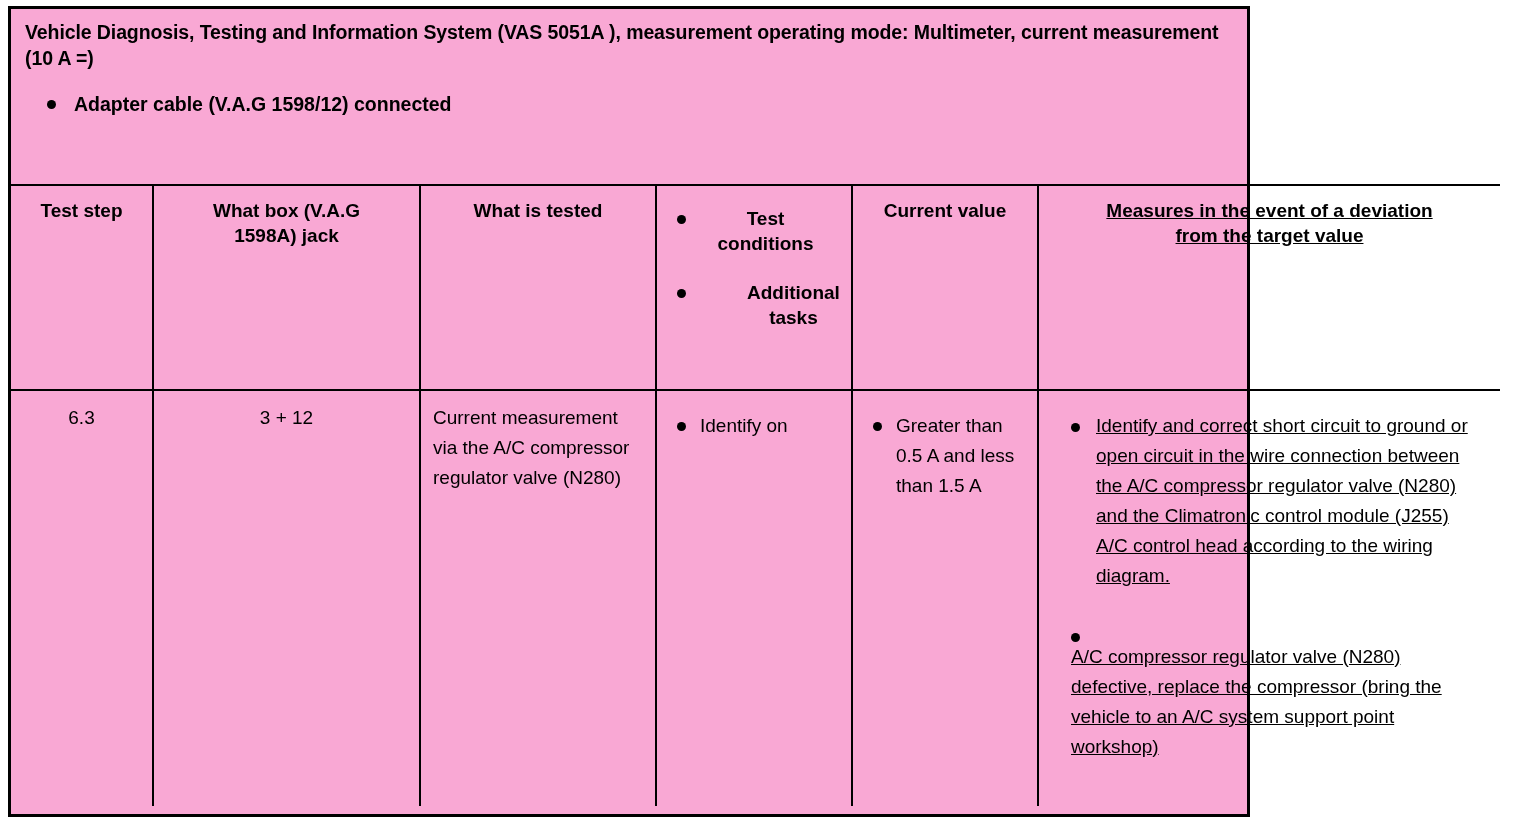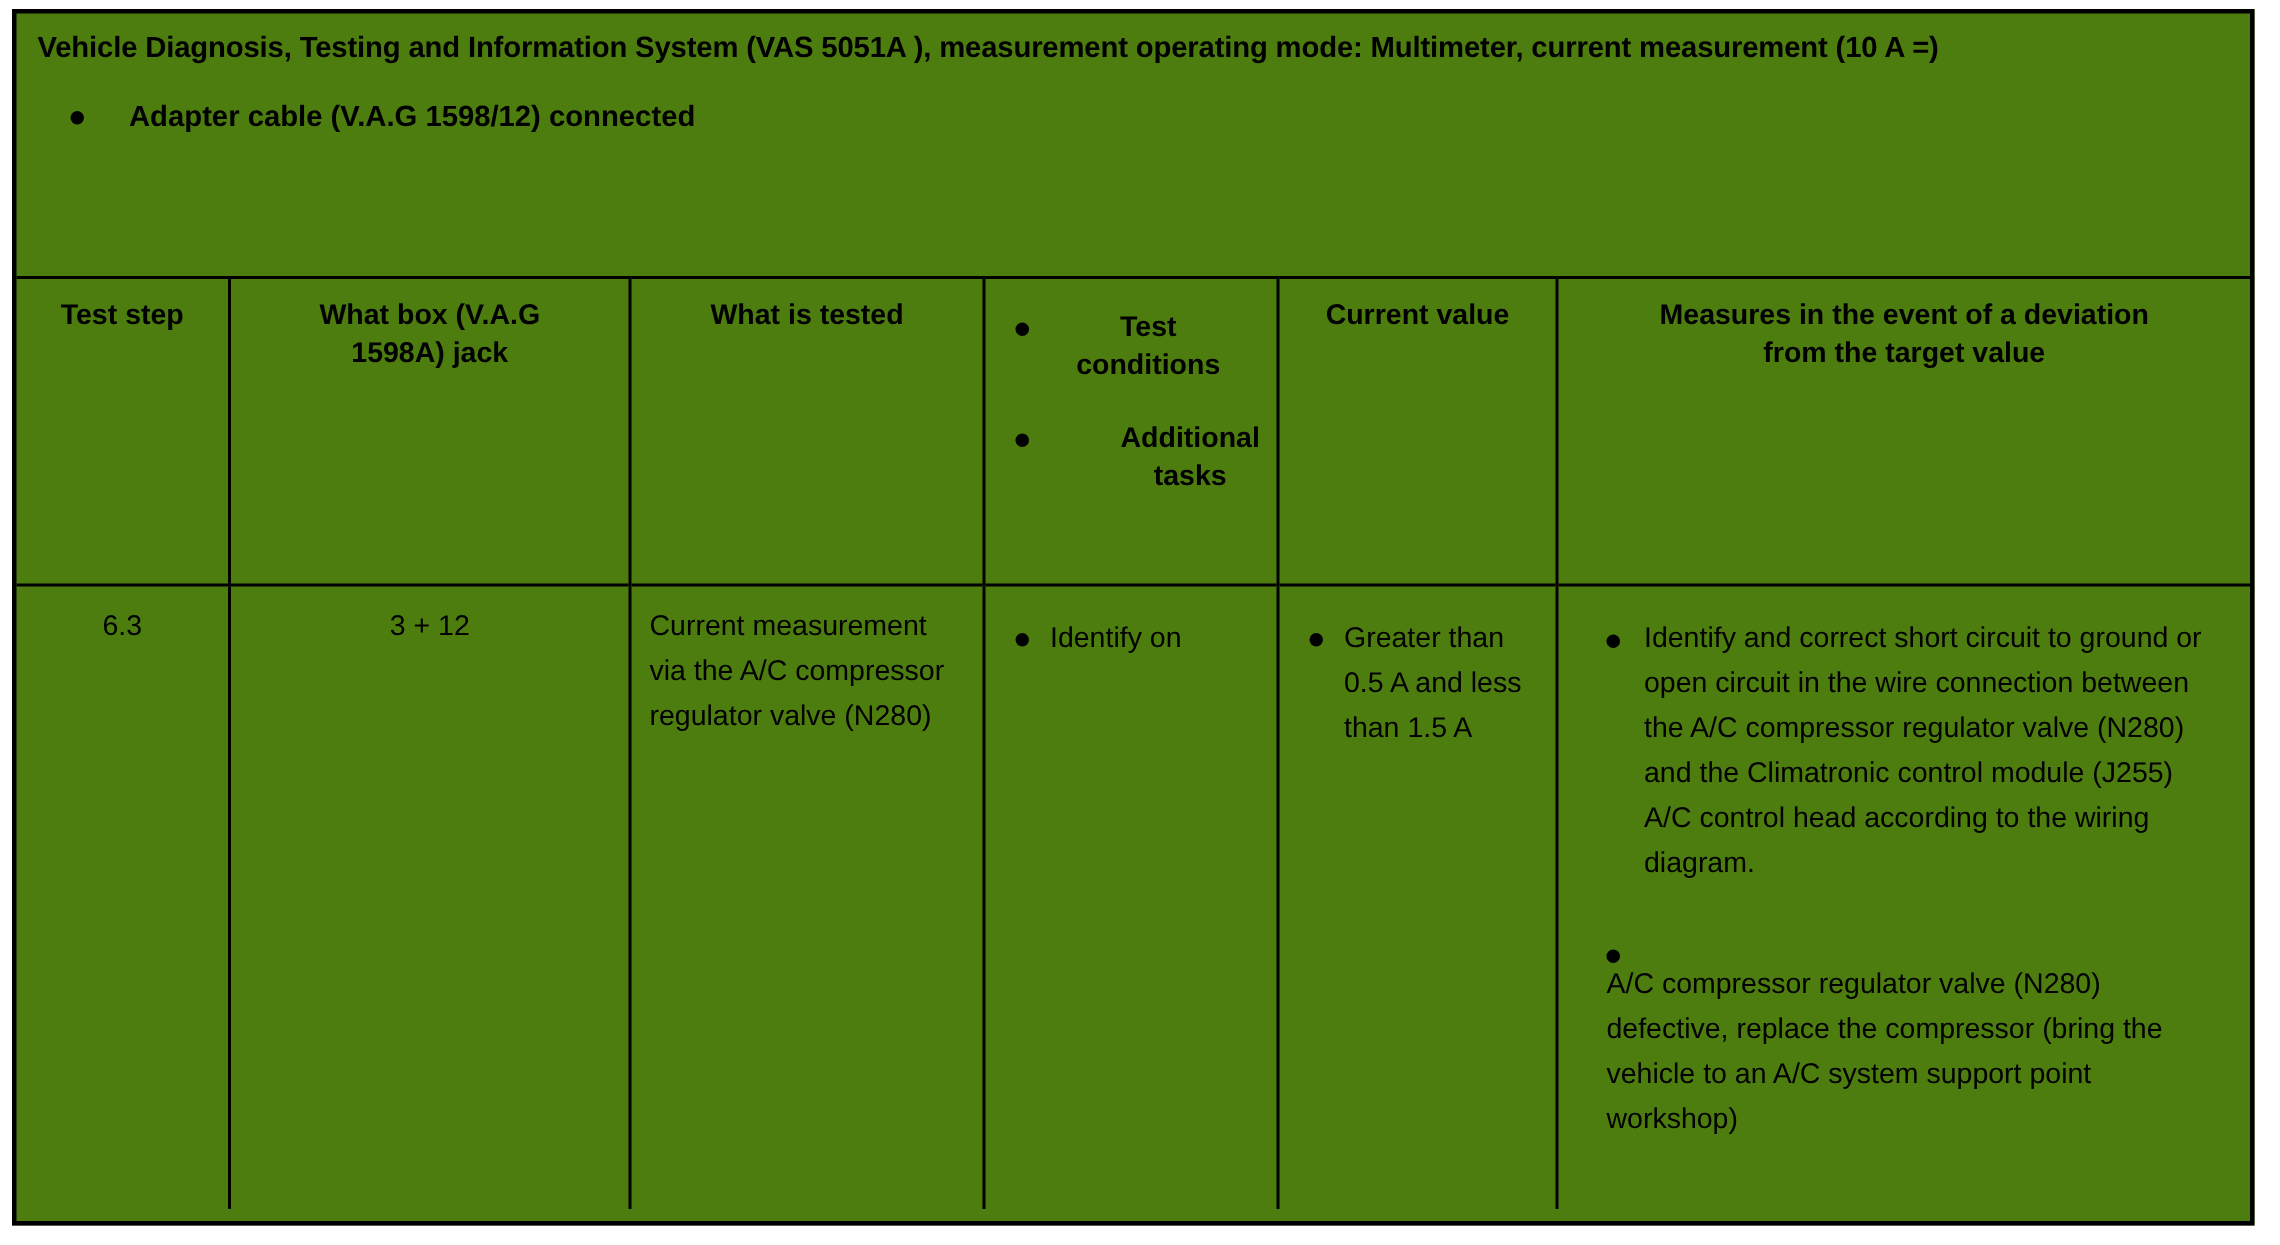--- a/index.html
+++ b/index.html
@@ -12,25 +12,25 @@
     height: 830px;
     font-family: "Liberation Sans", sans-serif;
     color: #000000;
     overflow: hidden;
   }
 
   .page {
     position: absolute;
     left: 8px;
     top: 6px;
-    width: 1495px;
+    width: 1242px;
     height: 811px;
     border: 3px solid #000000;
     box-sizing: border-box;
-    background: #4d7c0f;
+    background: #f9a8d4;
   }
 
   
   .intro {
     box-sizing: border-box;
     padding: 10px 14px 0 14px;
     height: 175px;
   }
   .intro-title {
     font-weight: bold;
@@ -41,21 +41,20 @@
   .intro-bullets {
     margin-top: 20px;
     padding-left: 22px;
   }
   .intro-bullet {
     display: flex;
     align-items: flex-start;
     font-weight: bold;
     font-size: 19.5px;
     line-height: 26px;
-    gap: 12px;
   }
   .intro-bullet .dot {
     flex: 0 0 auto;
     width: 9px;
     height: 9px;
     border-radius: 50%;
     background: #000;
     margin-top: 9px;
     margin-right: 18px;
   }
@@ -65,21 +64,21 @@
     border-collapse: collapse;
     width: 100%;
     table-layout: fixed;
   }
   .tbl td {
     border-top: 2.5px solid #000;
     border-right: 2.5px solid #000;
     vertical-align: top;
     padding: 12px;
   }
-  .tbl td:last-child { border-right: none; }
+  .tbl td:last-child { border-right: none; text-decoration: underline; }
 
   .col-1 { width: 142px; }
   .col-2 { width: 267px; }
   .col-3 { width: 236px; }
   .col-4 { width: 196px; }
   .col-5 { width: 186px; }
   .col-6 { width: 462px; }
 
   .head-cell {
     font-weight: bold;

